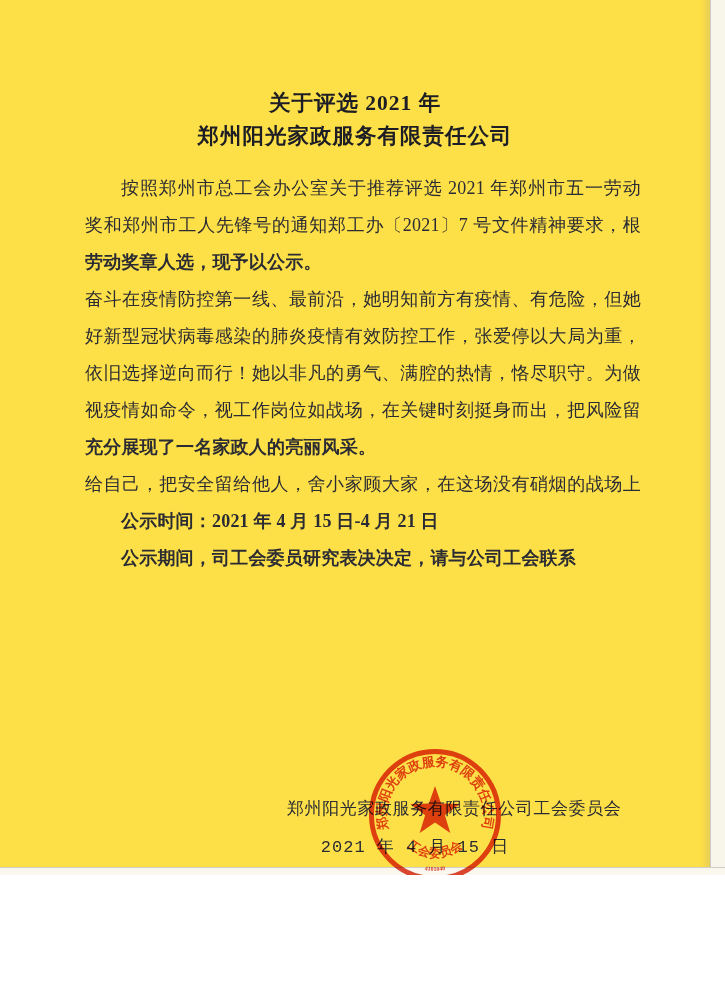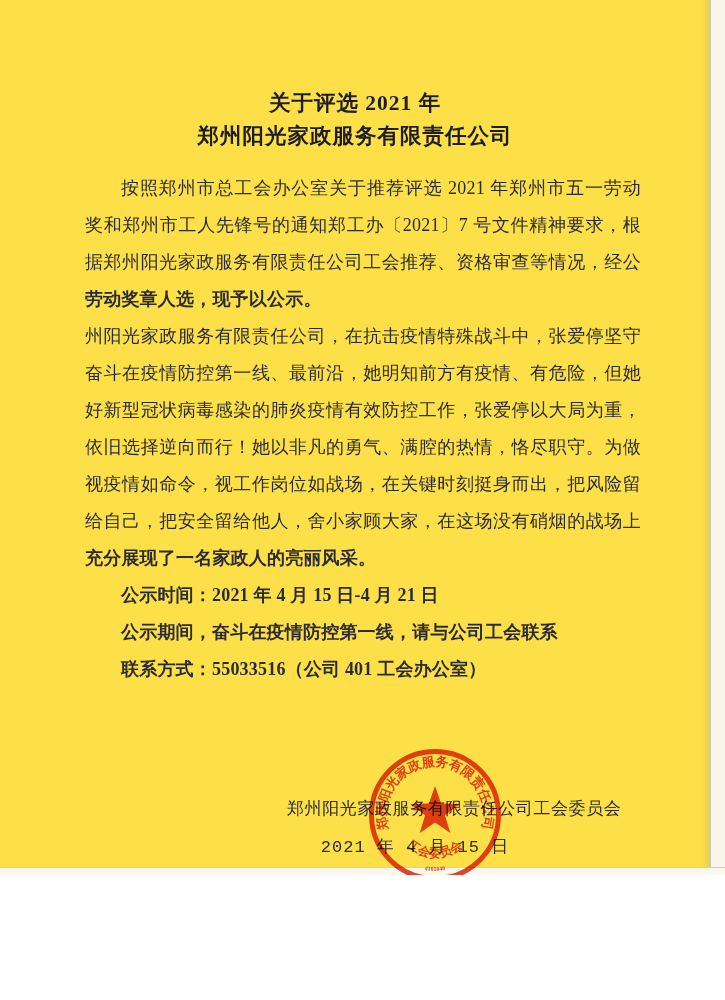--- a/index.html
+++ b/index.html
@@ -62,32 +62,29 @@
   <div class="edge-bottom"></div>
 
   <div class="title">
     <div>关于评选 2021 年</div>
     <div>郑州阳光家政服务有限责任公司</div>
   </div>
 
   <div class="doc-body">
       <div class="line indent">按照郑州市总工会办公室关于推荐评选 2021 年郑州市五一劳动</div>
       <div class="line">奖和郑州市工人先锋号的通知郑工办〔2021〕7 号文件精神要求，根</div>
-      <div class="line">据郑州阳光家政服务有限责任公司工会推荐、资格审查等情况，经公</div>
       <div class="line end">劳动奖章人选，现予以公示。</div>
-      <div class="line">州阳光家政服务有限责任公司，在抗击疫情特殊战斗中，张爱停坚守</div>
       <div class="line">奋斗在疫情防控第一线、最前沿，她明知前方有疫情、有危险，但她</div>
       <div class="line">好新型冠状病毒感染的肺炎疫情有效防控工作，张爱停以大局为重，</div>
       <div class="line">依旧选择逆向而行！她以非凡的勇气、满腔的热情，恪尽职守。为做</div>
       <div class="line">视疫情如命令，视工作岗位如战场，在关键时刻挺身而出，把风险留</div>
+      <div class="line end">充分展现了一名家政人的亮丽风采。</div>
       <div class="line">给自己，把安全留给他人，舍小家顾大家，在这场没有硝烟的战场上</div>
-      <div class="line end">充分展现了一名家政人的亮丽风采。</div>
       <div class="line indent end">公示时间：2021 年 4 月 15 日-4 月 21 日</div>
-      <div class="line indent end">公示期间，奋斗在疫情防控第一线，请与公司工会联系</div>
-      <div class="line indent end">联系方式：55033516（公司 401 工会办公室）</div>
+      <div class="line indent end">公示期间，司工会委员研究表决决定，请与公司工会联系</div>
     </div>
 
   <div class="signature">郑州阳光家政服务有限责任公司工会委员会</div>
   <div class="date">2021 年 4 月 15 日</div>
 
   <svg class="seal" viewBox="0 0 150 150" xmlns="http://www.w3.org/2000/svg">
     <defs>
       <path id="arcTop" d="M 29 91.8 A 49 49 0 1 1 121 91.8" fill="none"></path>
       <path id="arcBot" d="M 45.3 104.7 A 42 42 0 0 0 104.7 104.7" fill="none"></path>
       <path id="arcSerial" d="M 55.8 127.6 A 56 56 0 0 0 94.2 127.6" fill="none"></path>

